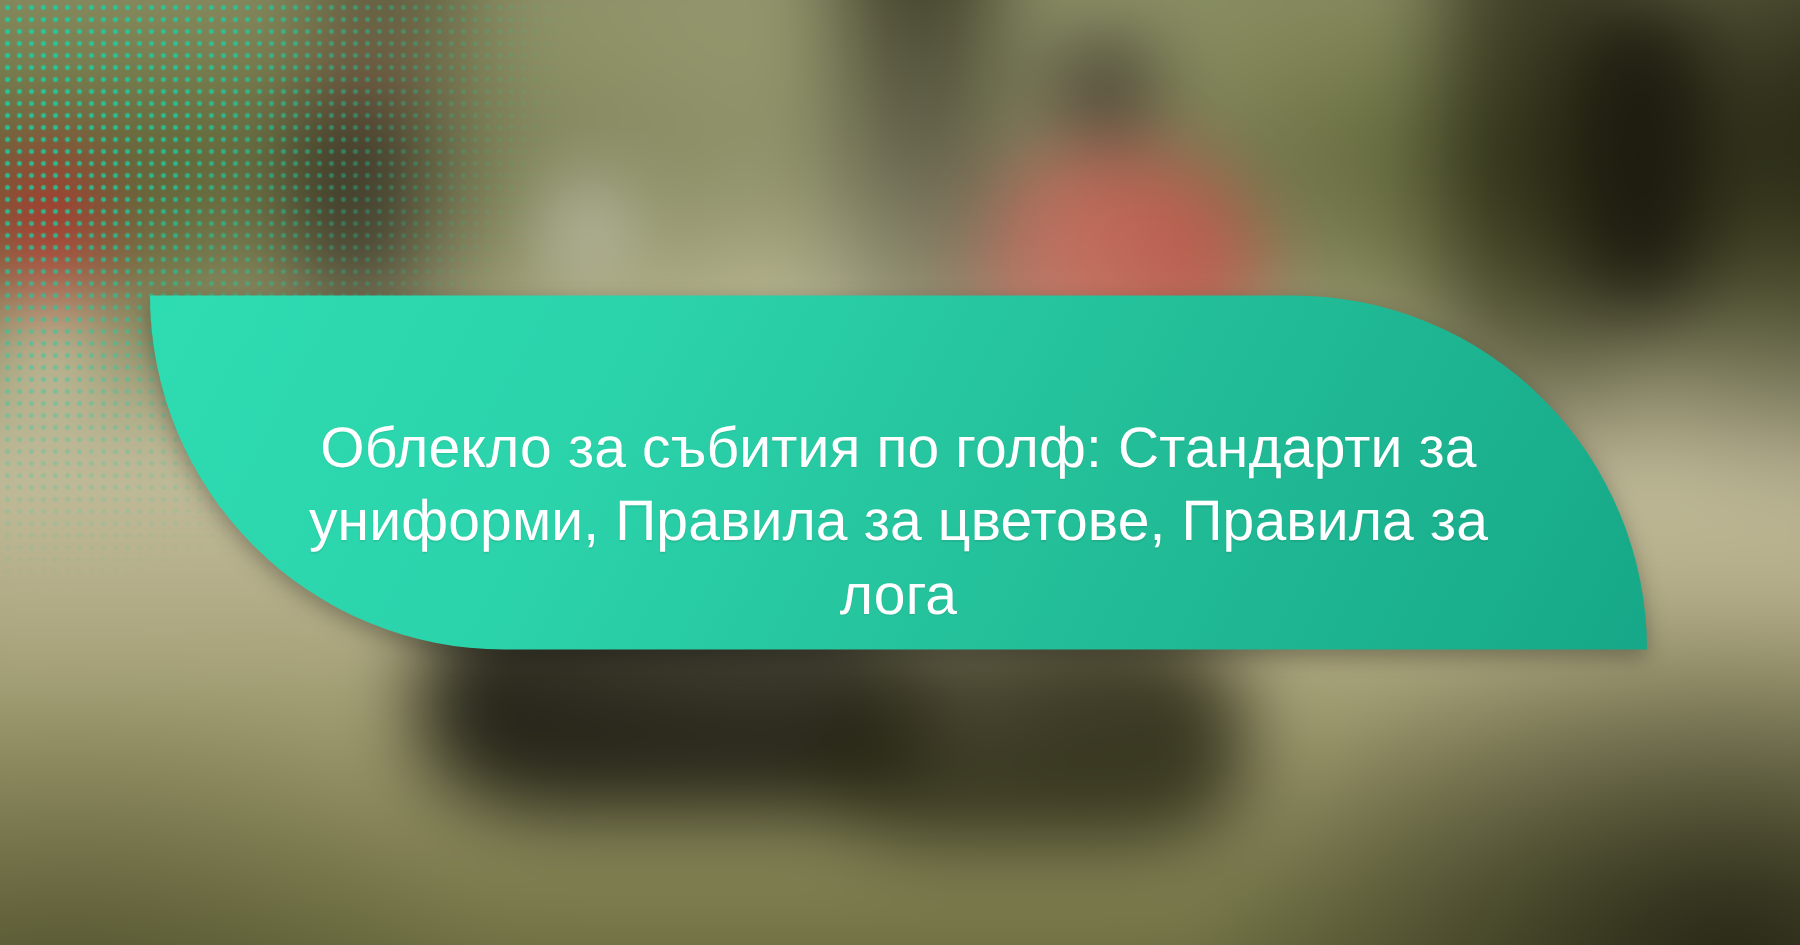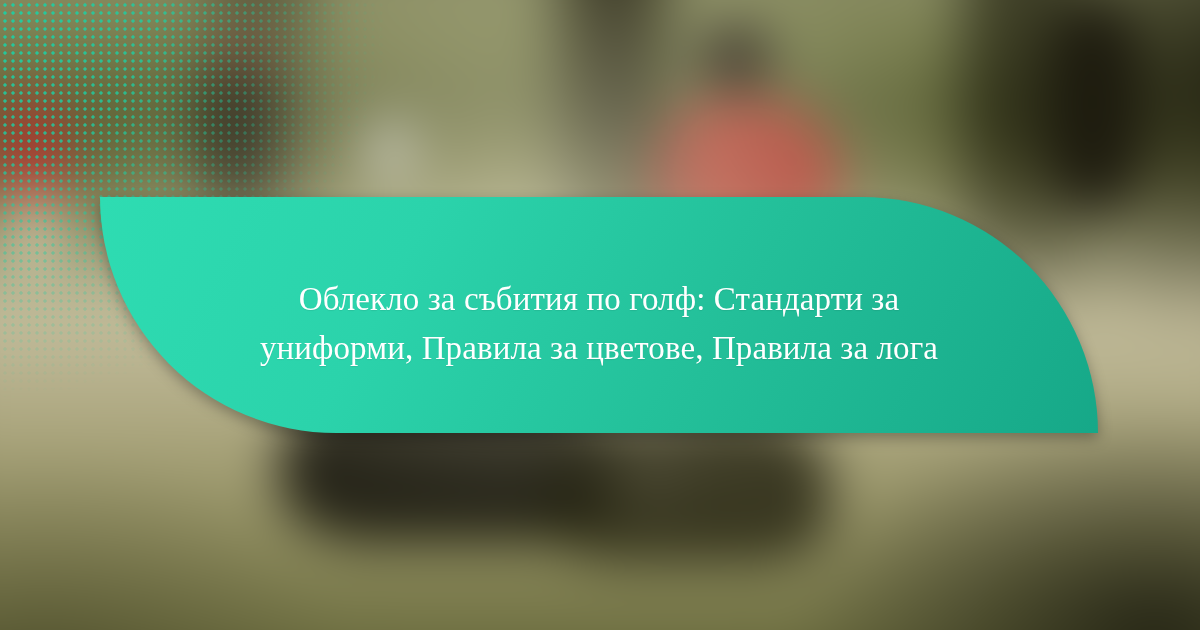--- a/index.html
+++ b/index.html
@@ -102,27 +102,26 @@
     border-radius: 0 300px 0 300px;
   }
   .banner-title {
     position: absolute;
     left: 0; right: 0;
     top: 78px;
     padding: 0 70px;
     box-sizing: border-box;
     text-align: center;
     color: #ffffff;
-    font-size: 33px;
+    font-size: 38px;
     line-height: 49px;
     font-weight: 400;
     letter-spacing: 0.1px;
     white-space: pre-line;
     text-shadow: 0 1px 1px rgba(0,0,0,0.08);
-    font-family: Liberation Serif, serif;
   }
 </style>
 </head>
 <body>
 
 <div id="stage">
 
   <div class="photo">
     <div class="photo-layer bg-bands"></div>
     <div class="photo-layer">

